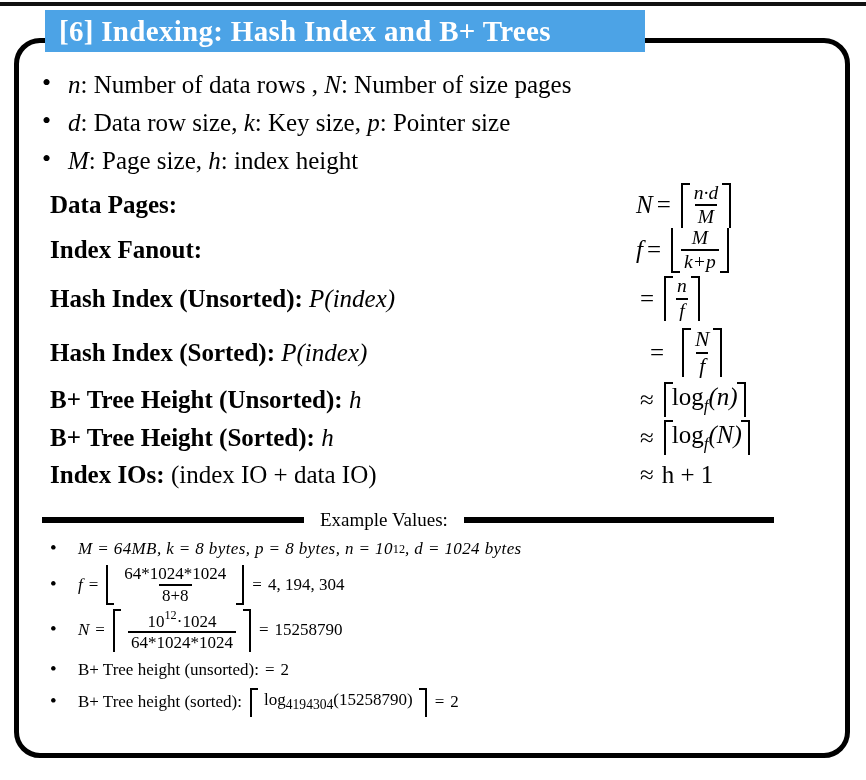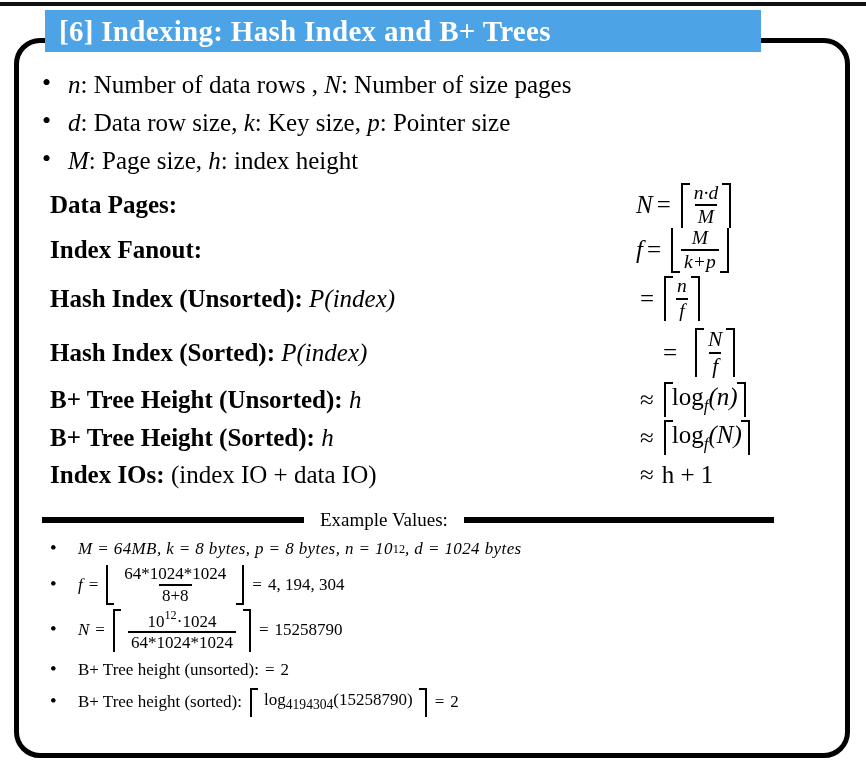--- a/index.html
+++ b/index.html
@@ -22,21 +22,21 @@
     width:836px;height:720px;
     box-sizing:border-box;
     border:5px solid #000;
     border-radius:26px;
     background:#fff;
   }
   
   .banner{
     position:absolute;
     left:45px;top:10px;
-    width:716px;height:42px;
+    width:600px;height:42px;
     background:#4ca3e6;
     display:flex;align-items:center;
     padding:0 14px;
     box-sizing:border-box;
     z-index:5;
   }
   .banner-title{
     color:#ffffff;
     font-weight:bold;
     font-size:29px;
@@ -237,21 +237,21 @@
         <span class="eq">=</span>
         <span class="brk ceil">
           <span class="frac mini">
             <span class="num it">n</span>
             <span class="den it">f</span>
           </span>
         </span>
       </div>
     </div>
 
-    <div class="row" style="min-height:56px;gap:13px;">
+    <div class="row" style="min-height:56px;">
       <div class="lbl">
         <b>Hash Index (Sorted):</b>
         <span class="it">P(index)</span>
       </div>
       <div class="frm" style="padding-left:10px;">
         <span class="eq">=</span>
         <span class="brk ceil" style="margin-left:10px;">
           <span class="frac" style="font-size:.86em;">
             <span class="num it">N</span>
             <span class="den it">f</span>

